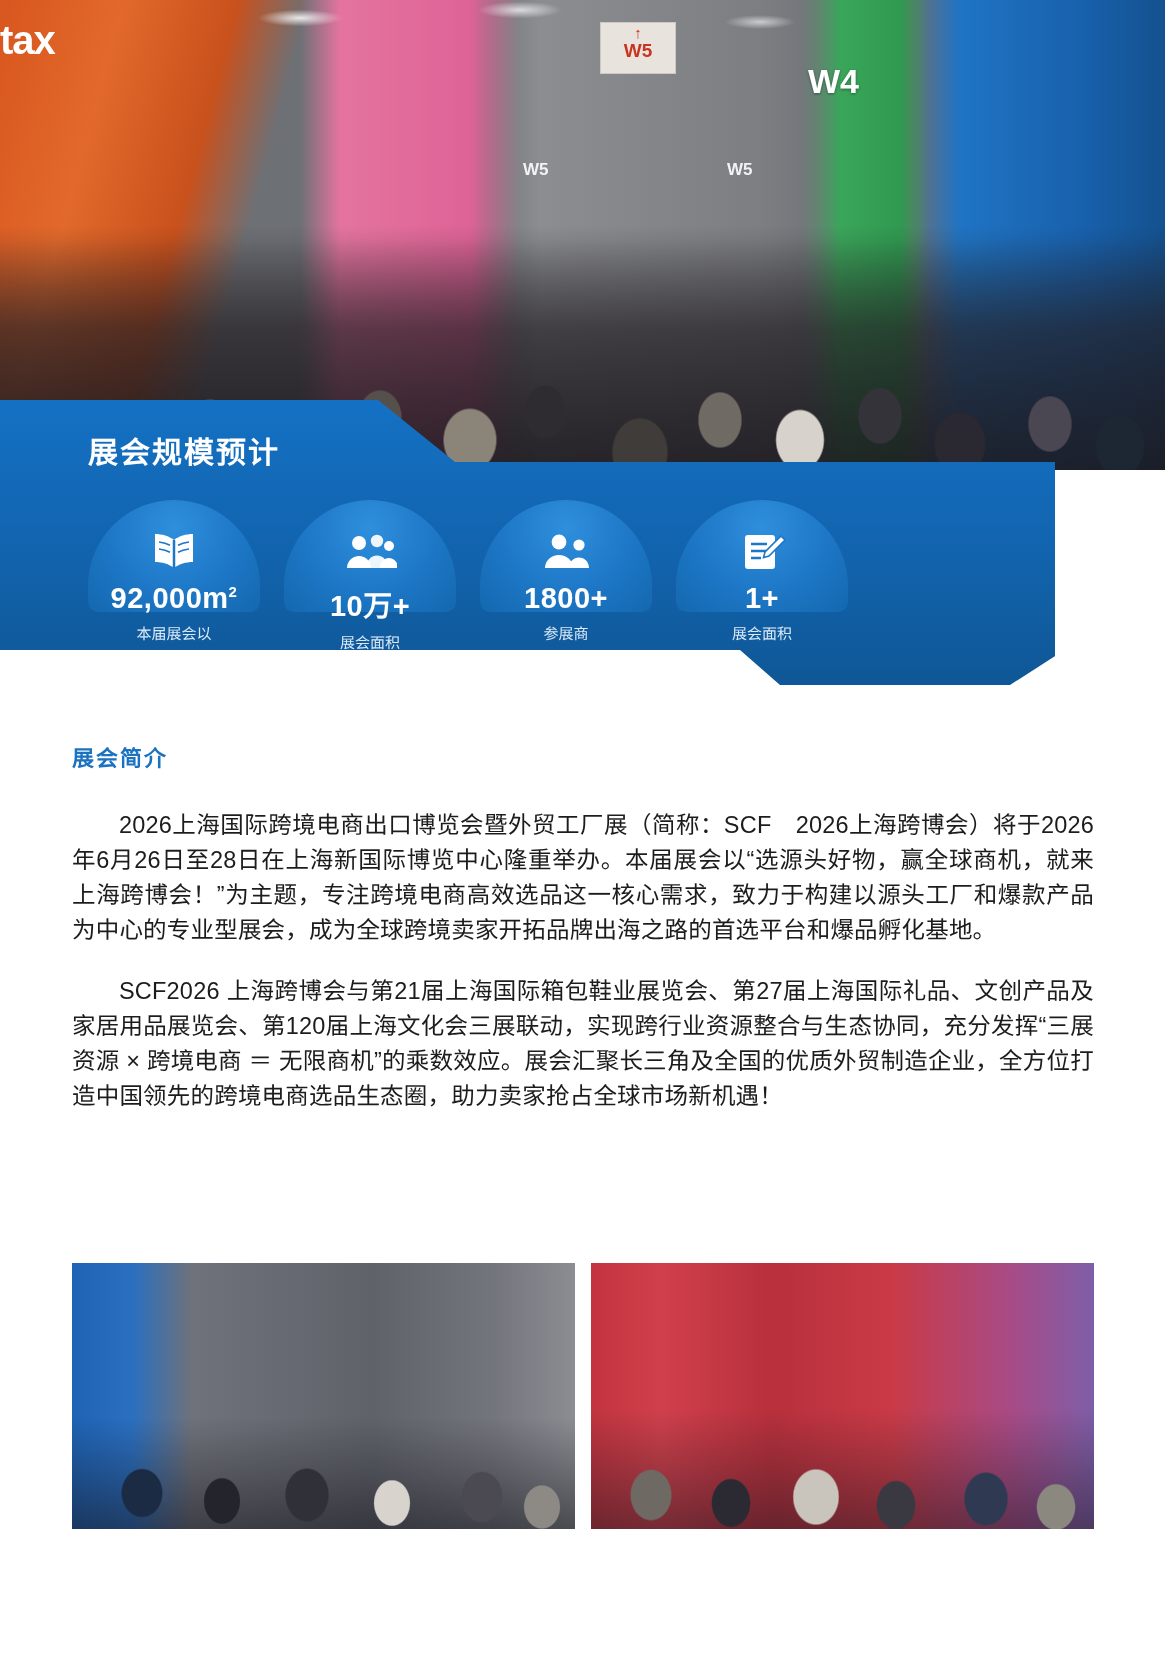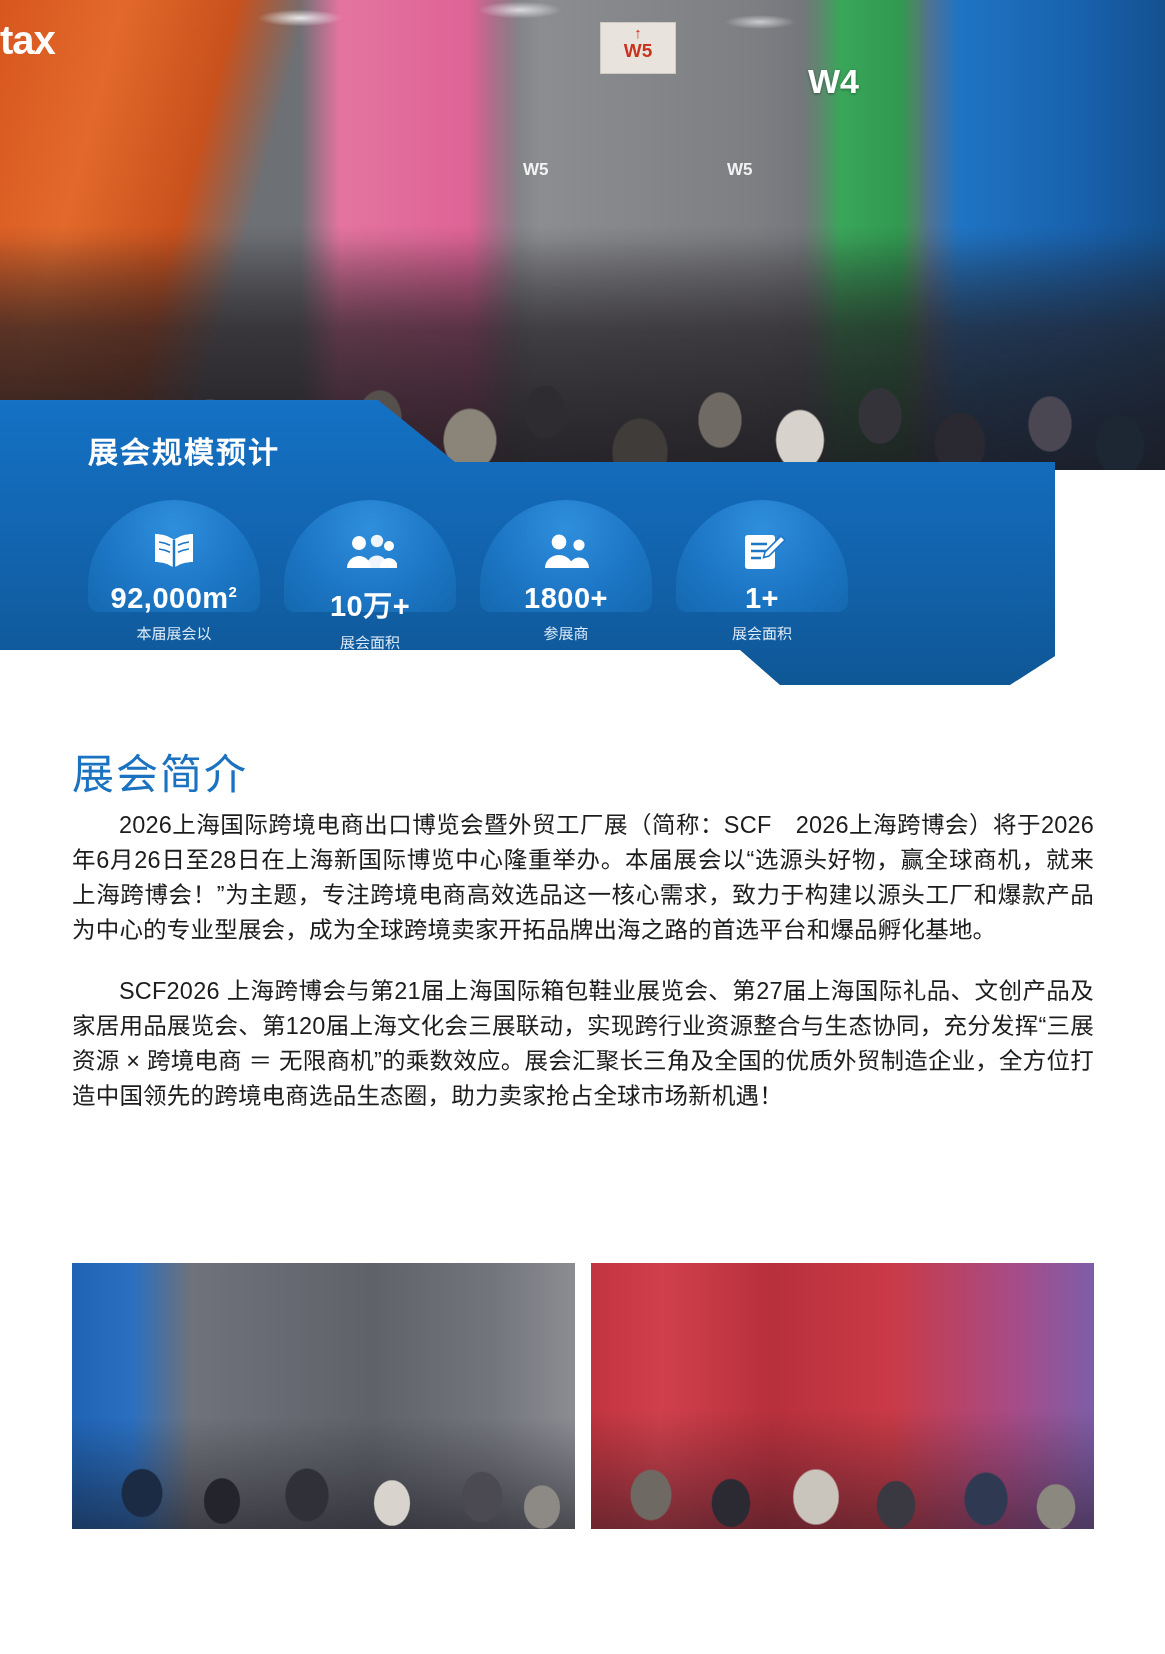--- a/index.html
+++ b/index.html
@@ -177,22 +177,22 @@
     color: #dbeaf8;
     font-size: 15px;
     margin-top: 7px;
   }
 
   
   .section-title {
     position: absolute;
     left: 72px; top: 740px;
     color: #1a72c0;
-    font-size: 42px;
-    font-weight: normal;
+    font-size: 22px;
+    font-weight: bold;
     letter-spacing: 2px;
   }
   .body-copy {
     position: absolute;
     left: 72px; top: 808px;
     width: 1022px;
     color: #1c1c1c;
     font-size: 23.5px;
     line-height: 35px;
     text-align: justify;

